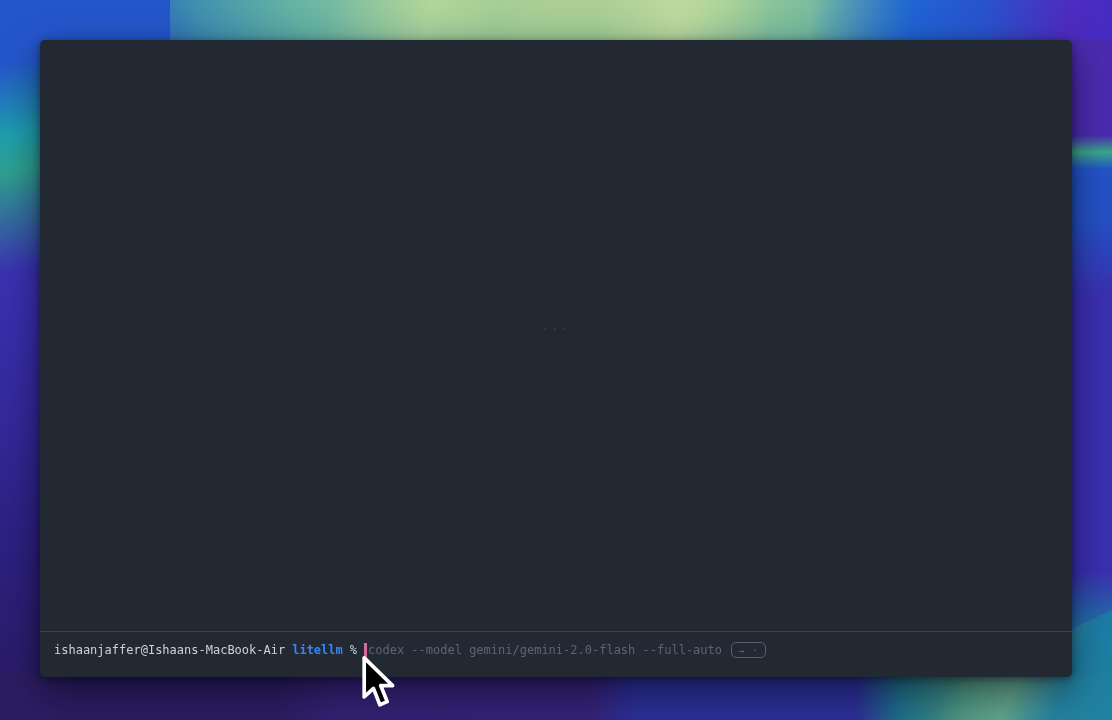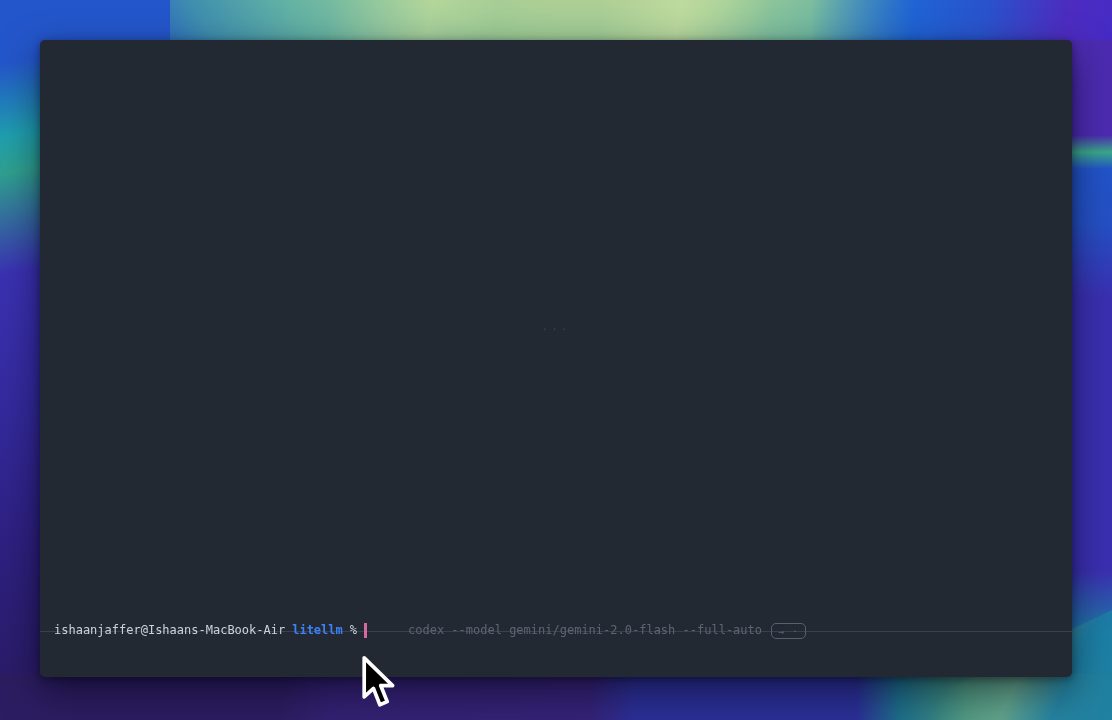--- a/index.html
+++ b/index.html
@@ -66,33 +66,33 @@
     text-align: center;
     font-size: 11px; letter-spacing: 3px;
     color: #3e4550;
   }
   .input-divider {
     position: absolute; left: 0; right: 0; bottom: 45px; height: 1px;
     background: #3a414d;
   }
   .prompt-line {
     position: absolute; left: 14px; right: 10px; bottom: 0; height: 54px;
-    display: flex; 
+    display: flex; align-items: center;
     font-size: 12px; line-height: 15px; white-space: pre;
   }
   .seg-host   { color: #ccd3dc; }
   .seg-dir    { color: #3b82f6; font-weight: bold; }
   .seg-sym    { color: #ccd3dc; }
   .spacer     { display: inline-block; width: 7px; }
   .caret {
     display: inline-block; width: 3px; height: 15px;
     background: #d4699f; margin-right: 1px;
     vertical-align: middle;
   }
-  .ghost { color: #5d6574; padding-left: 40px; }
+  .ghost { color: #5d6574; }
   .hint-badge {
     display: inline-flex; align-items: center; justify-content: center;
     margin-left: 9px; height: 16px; padding: 0 6px;
     border: 1px solid #566070; border-radius: 5px;
     color: #5d6574; font-size: 10px; letter-spacing: 1px;
   }
 
   
   .mouse-cursor { position: absolute; left: 358px; top: 655px; width: 38px; height: 54px; }
 </style>

